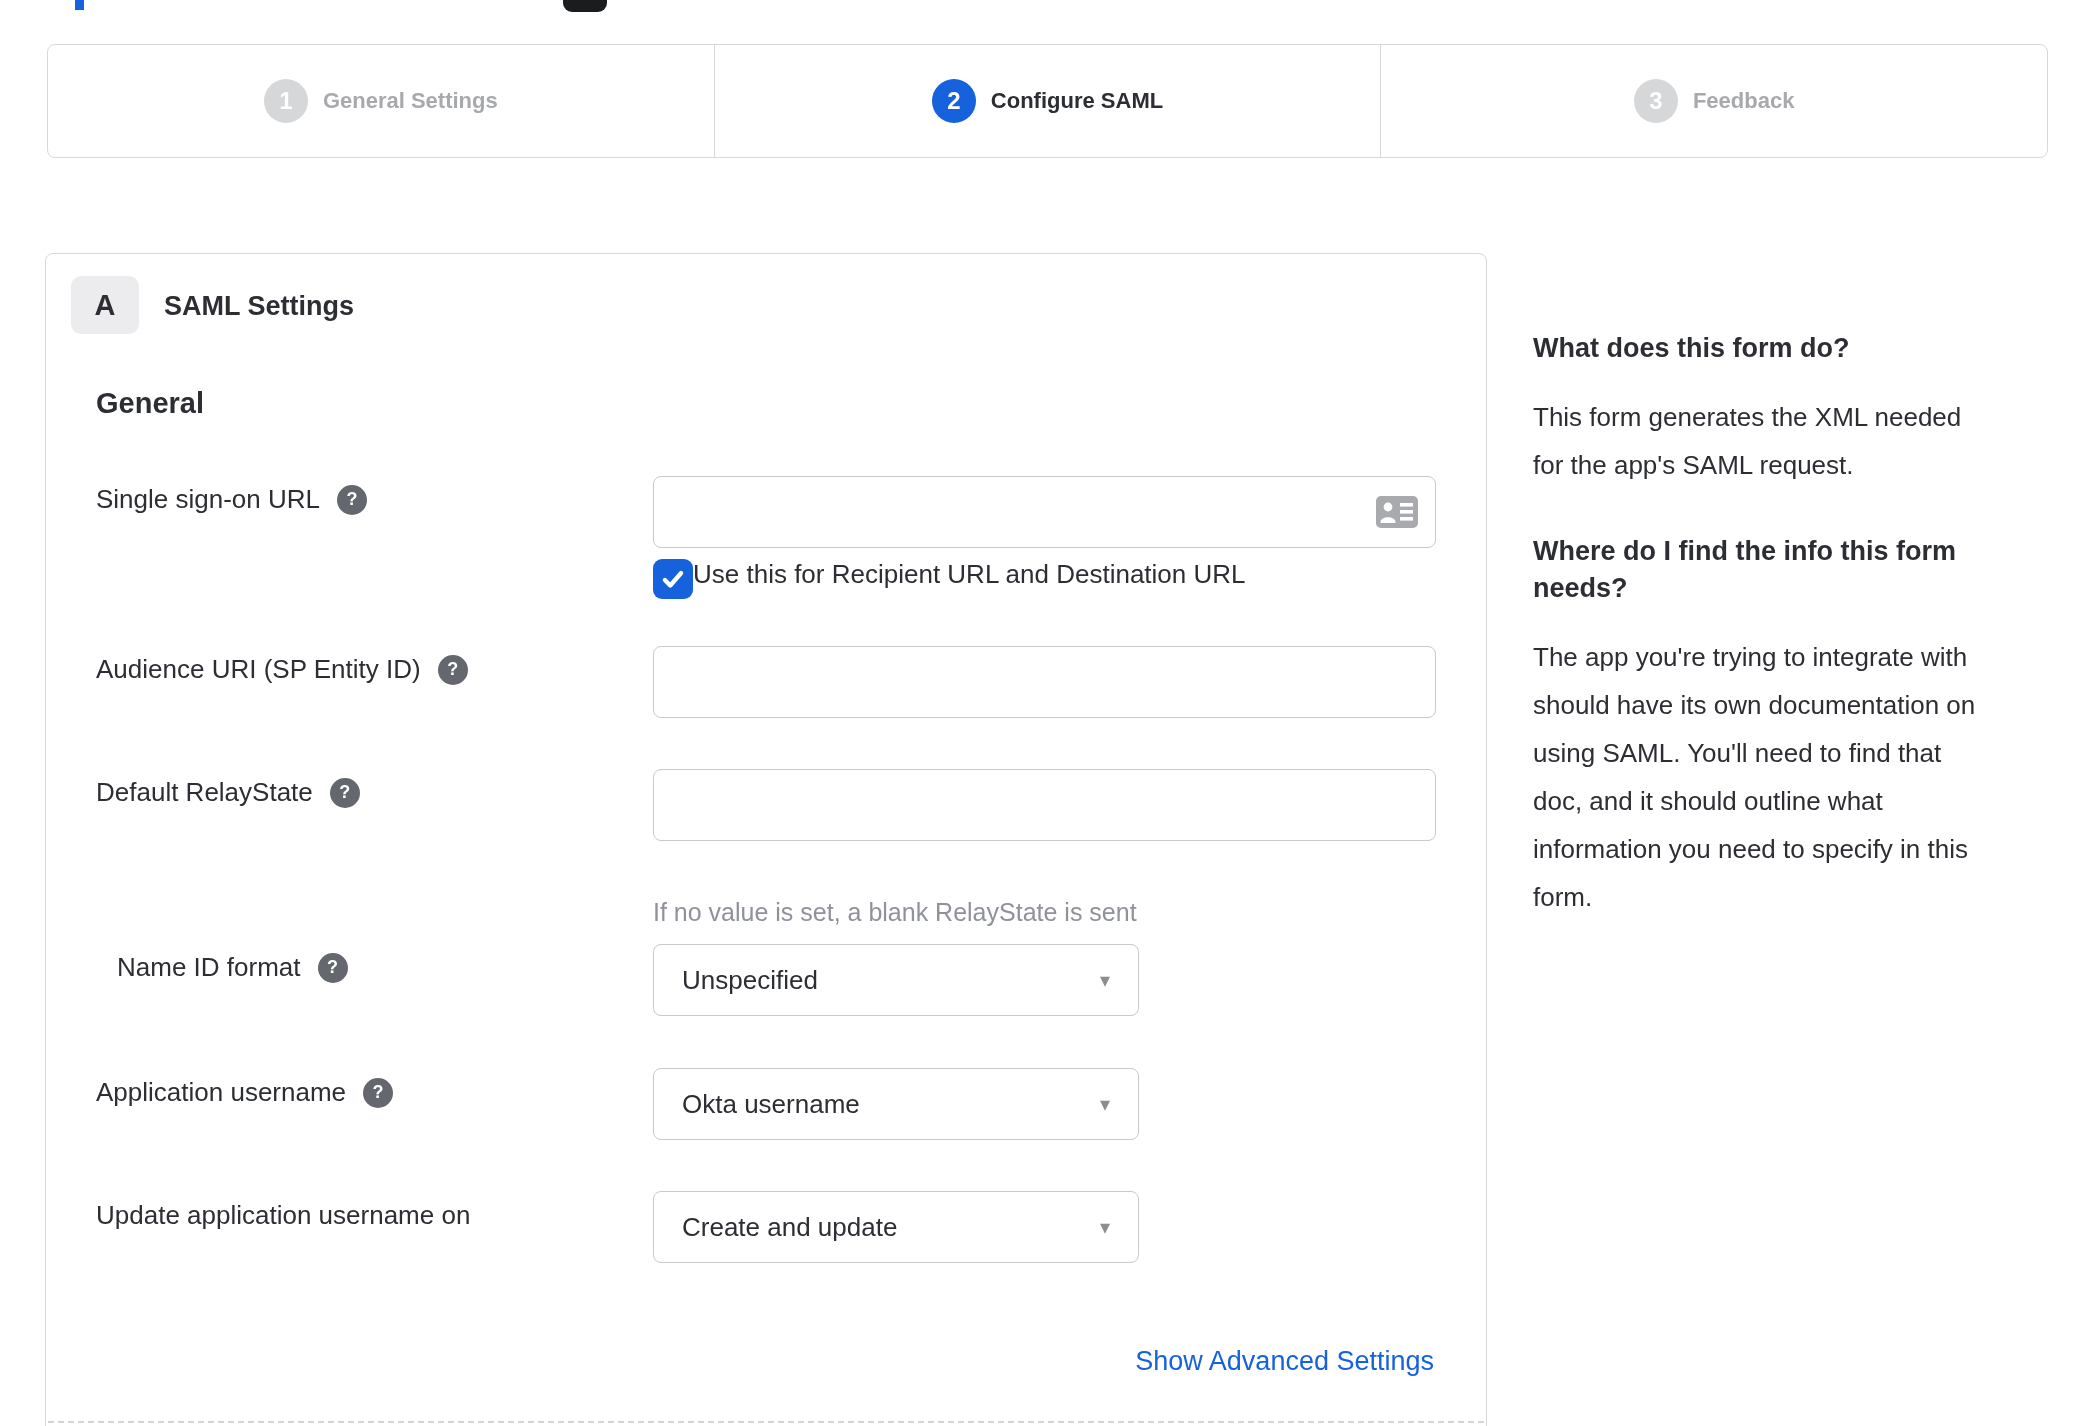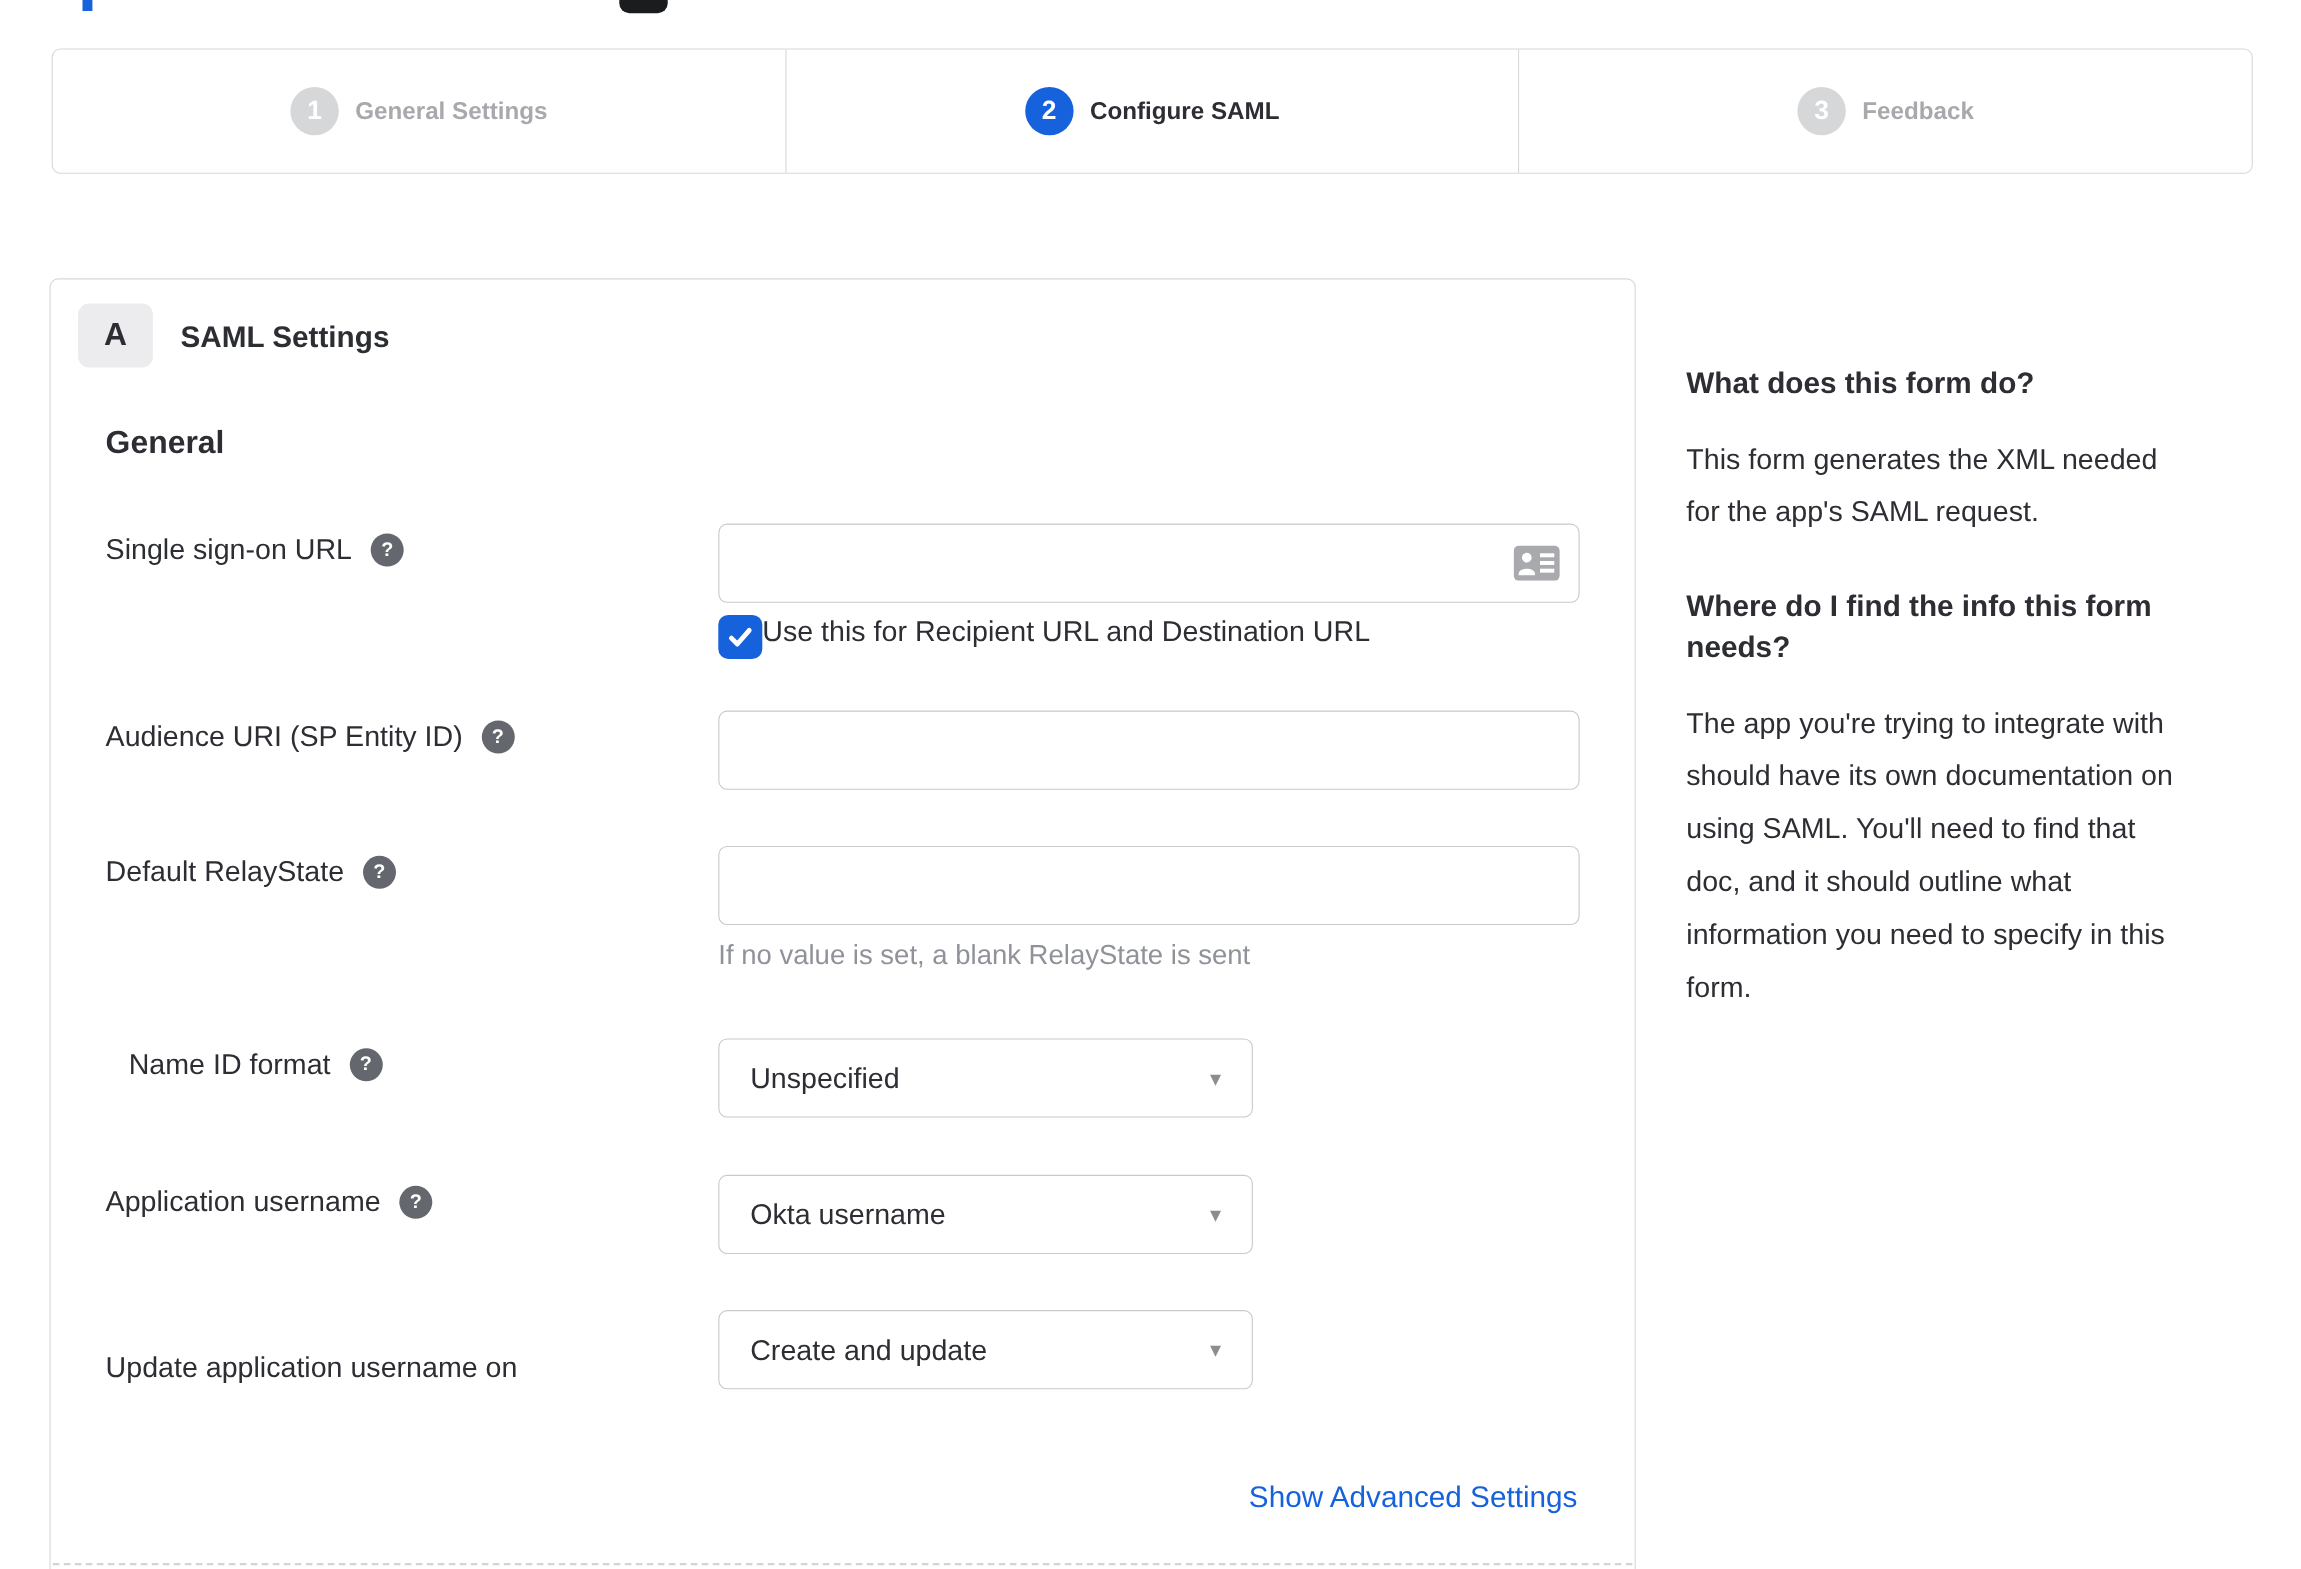--- a/index.html
+++ b/index.html
@@ -43,21 +43,21 @@
             font-family:"Liberation Sans", sans-serif; outline:none; }
   .input-wrap { left:607px; width:783px; height:72px; }
   .input-wrap input { position:absolute; left:0; top:0; width:100%; height:100%; }
   .card-icon { position:absolute; right:18px; top:20px; width:42px; height:32px; }
 
   .checkrow { left:607px; display:flex; align-items:flex-start; }
   .checkbox { width:40px; height:40px; background:#1662dd; border-radius:9px;
               display:flex; align-items:center; justify-content:center; }
   .checklabel { font-size:26px; color:#2c2e33; }
 
-  .hint { left:607px; font-size:25px; color:#90929a; }
+  .hint { left:607px; font-size:25px; color:#90929a;margin-top:44px; }
 
   .select { left:607px; width:486px; height:72px; border:1px solid #c9c9ce; border-radius:8px;
             background:#fff; display:flex; align-items:center; justify-content:space-between;
             padding:0 28px 0 28px; cursor:default; }
   .select-value { font-size:26px; color:#2c2e33; }
   .select-arrow { font-size:20px; color:#8c8d91; }
 
   .adv-link { right:52px; top:1092px; font-size:27px; color:#1662dd; cursor:pointer; }
   .dashed-div { left:2px; right:2px; top:1167px; height:0; border-top:2px dashed #d4d4d8; }
 
@@ -140,21 +140,21 @@
 
   <div class="abs flabel" style="top:823px;">
     <span>Application username</span>
     <span class="help">?</span>
   </div>
   <div class="abs select" style="top:814px;">
     <span class="select-value">Okta username</span>
     <span class="select-arrow">▾</span>
   </div>
 
-  <div class="abs flabel" style="top:974px;justify-content:flex-end;">
+  <div class="abs flabel" style="top:946px;justify-content:flex-end;">
     <span>Update application username on</span>
   </div>
   <div class="abs select" style="top:937px;">
     <span class="select-value">Create and update</span>
     <span class="select-arrow">▾</span>
   </div>
 
   <div class="abs adv-link">Show Advanced Settings</div>
 
   <div class="abs dashed-div"></div>

